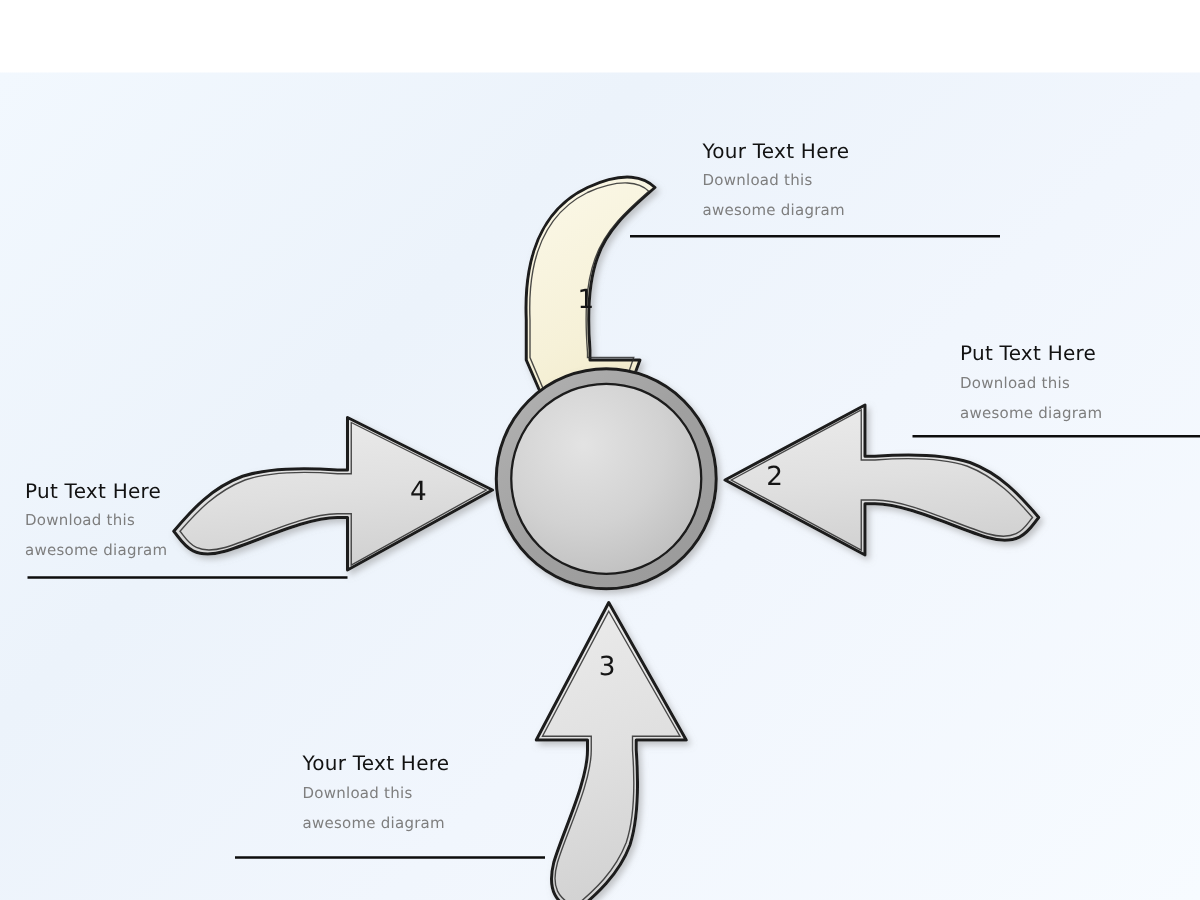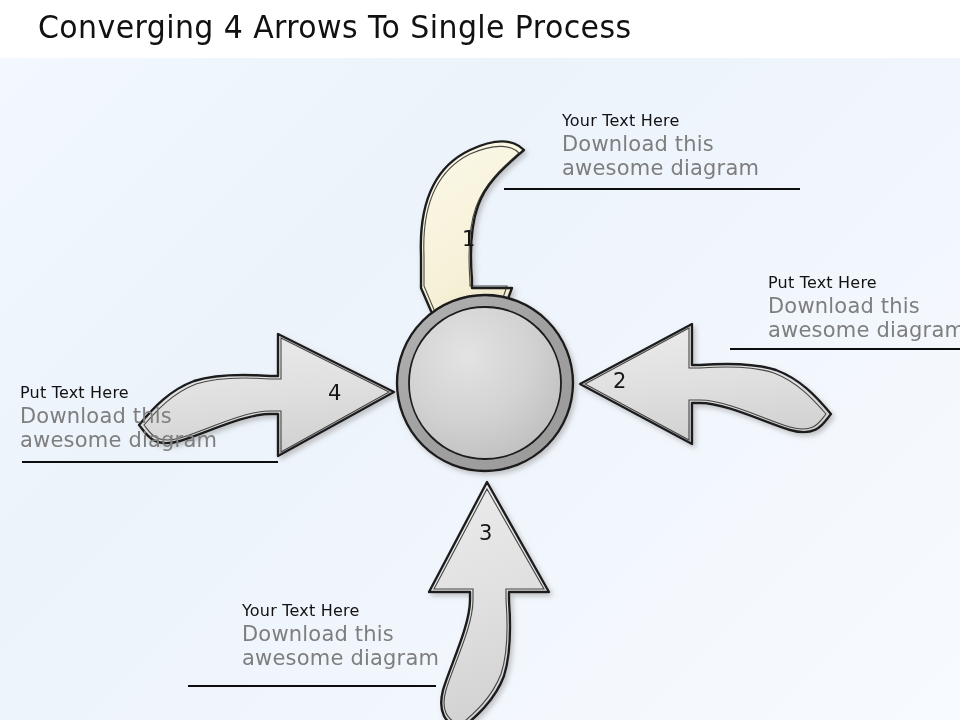--- a/index.html
+++ b/index.html
@@ -61,21 +61,21 @@
   }
   .label-head {
     font-size: 16px;
     color: #121212;
     font-weight: 400;
     letter-spacing: 0.2px;
     white-space: nowrap;
     line-height: 22px;
   }
   .label-line {
-    font-size: 21px;
+    font-size: 12px;
     color: #7e7e7e;
     letter-spacing: 0.2px;
     white-space: nowrap;
     line-height: 24px;
   }
   .rule {
     position: absolute;
     height: 0;
     border-top: 2px solid #0d0d0d;
   }
@@ -94,23 +94,20 @@
     font-family: "DejaVu Sans", sans-serif;
     font-size: 21px;
     fill: #151515;
   }
 </style>
 </head>
 <body>
 
 <div id="slide">
 
-  <div id="title-band">
-    <div id="slide-title">Converging 4 Arrows To Single Process</div>
-  </div>
 
   <div id="canvas">
 
     <svg id="art" viewBox="0 0 960 662">
       <defs>
         <radialGradient id="circFill" cx="38%" cy="32%" r="78%">
           <stop offset="0%" stop-color="#e3e3e3"></stop>
           <stop offset="55%" stop-color="#d2d2d2"></stop>
           <stop offset="100%" stop-color="#bdbdbd"></stop>
         </radialGradient>

